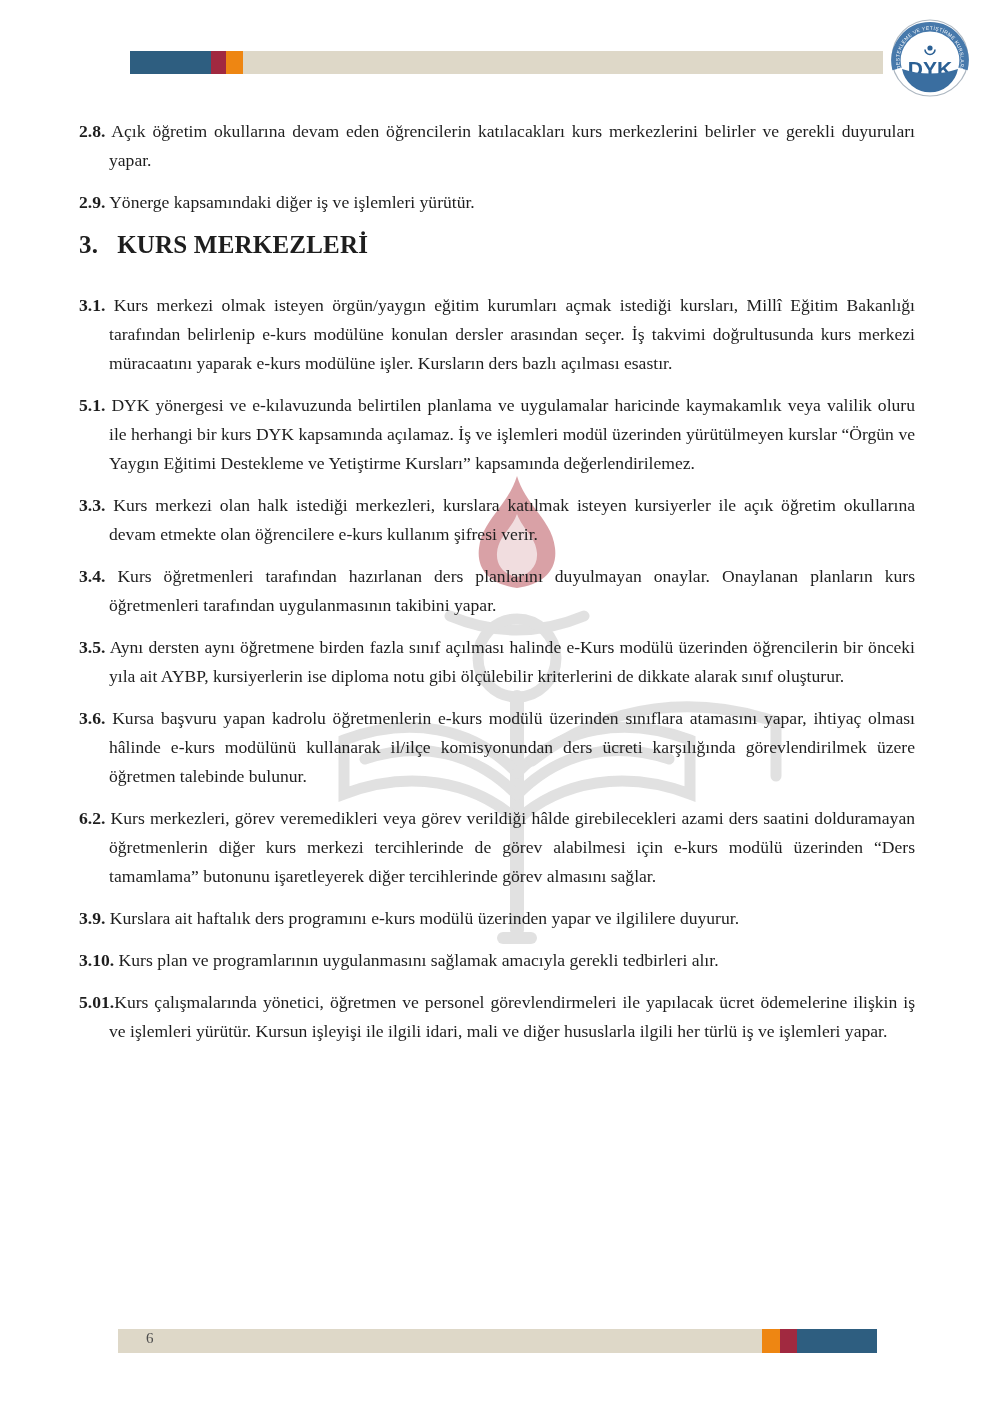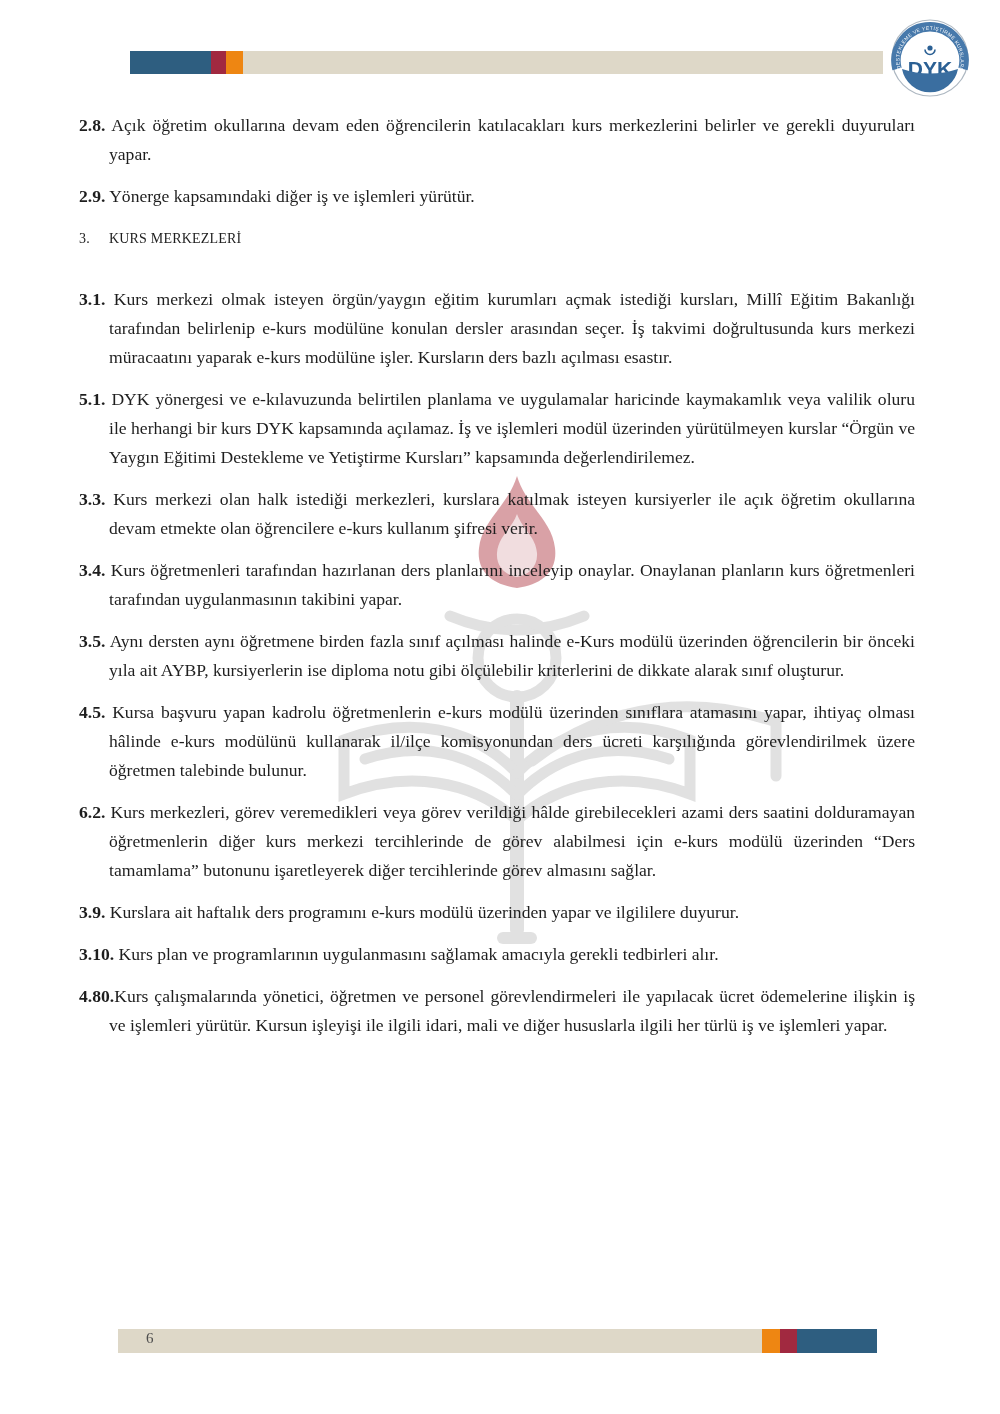--- a/index.html
+++ b/index.html
@@ -19,27 +19,27 @@
   .hdr-beige{left:243px;width:640px;background:#DED8C8;}
   .logo{position:absolute;left:891px;top:19px;width:78px;height:78px;}
   
   .watermark{position:absolute;left:320px;top:468px;width:480px;height:520px;pointer-events:none;}
   
   .content{
     position:absolute;left:79px;right:85px;top:109px;
     font-size:17.6px;line-height:29px;
   }
   .item{
-    margin:2px 0 13px 0;
+    margin:8px 0 13px 0;
     padding-left:30px;text-indent:-30px;
     text-align:justify;
   }
   .item .num{font-weight:bold;}
   .heading{
-    font-size:14px;font-weight:normal;
+    font-size:25px;font-weight:bold;
     margin:10px 0 32px 0;padding:0;
     letter-spacing:.2px;
   }
   .heading .hnum{margin-right:19px;}
   
   .ftr-seg{position:absolute;height:24px;top:1329px;}
   .ftr-beige{left:118px;width:644px;background:#DED8C8;}
   .ftr-orange{left:762px;width:18px;background:#EE8612;}
   .ftr-red{left:780px;width:17px;background:#A12940;}
   .ftr-blue{left:797px;width:80px;background:#2E5E80;}
@@ -113,34 +113,34 @@
     <p class="item"><b class="num">2.9.</b><span> Yönerge kapsamındaki diğer iş ve işlemleri yürütür.</span></p>
 
     <h2 class="heading"><span class="hnum">3.</span><span>KURS MERKEZLERİ</span></h2>
 
     <p class="item"><b class="num">3.1.</b><span> Kurs merkezi olmak isteyen örgün/yaygın eğitim kurumları açmak istediği kursları, Millî Eğitim Bakanlığı tarafından belirlenip e-kurs modülüne konulan dersler arasından seçer. İş takvimi doğrultusunda kurs merkezi müracaatını yaparak e-kurs modülüne işler. Kursların ders bazlı açılması esastır.</span></p>
 
     <p class="item"><b class="num">5.1.</b><span> DYK yönergesi ve e-kılavuzunda belirtilen planlama ve uygulamalar haricinde kaymakamlık veya valilik oluru ile herhangi bir kurs DYK kapsamında açılamaz. İş ve işlemleri modül üzerinden yürütülmeyen kurslar “Örgün ve Yaygın Eğitimi Destekleme ve Yetiştirme Kursları” kapsamında değerlendirilemez.</span></p>
 
     <p class="item"><b class="num">3.3.</b><span> Kurs merkezi olan halk istediği merkezleri, kurslara katılmak isteyen kursiyerler ile açık öğretim okullarına devam etmekte olan öğrencilere e-kurs kullanım şifresi verir.</span></p>
 
-    <p class="item"><b class="num">3.4.</b><span> Kurs öğretmenleri tarafından hazırlanan ders planlarını inceleyip onaylar. Onaylanan planların kurs öğretmenleri tarafından uygulanmasının takibini yapar.</span></p>
+    <p class="item"><b class="num">3.4.</b><span> Kurs öğretmenleri tarafından hazırlanan ders planlarını duyulmayan onaylar. Onaylanan planların kurs öğretmenleri tarafından uygulanmasının takibini yapar.</span></p>
 
     <p class="item"><b class="num">3.5.</b><span> Aynı dersten aynı öğretmene birden fazla sınıf açılması halinde e-Kurs modülü üzerinden öğrencilerin bir önceki yıla ait AYBP,  kursiyerlerin ise diploma notu gibi ölçülebilir kriterlerini de dikkate alarak sınıf oluşturur.</span></p>
 
-    <p class="item"><b class="num">4.5.</b><span> Kursa başvuru yapan kadrolu öğretmenlerin e-kurs modülü üzerinden sınıflara atamasını yapar, ihtiyaç olması hâlinde e-kurs modülünü kullanarak il/ilçe komisyonundan ders ücreti karşılığında görevlendirilmek üzere öğretmen talebinde bulunur.</span></p>
+    <p class="item"><b class="num">3.6.</b><span> Kursa başvuru yapan kadrolu öğretmenlerin e-kurs modülü üzerinden sınıflara atamasını yapar, ihtiyaç olması hâlinde e-kurs modülünü kullanarak il/ilçe komisyonundan ders ücreti karşılığında görevlendirilmek üzere öğretmen talebinde bulunur.</span></p>
 
     <p class="item"><b class="num">6.2.</b><span> Kurs merkezleri, görev veremedikleri veya görev verildiği hâlde girebilecekleri azami ders saatini dolduramayan öğretmenlerin diğer kurs merkezi tercihlerinde de görev alabilmesi için e-kurs modülü üzerinden “Ders tamamlama” butonunu işaretleyerek diğer tercihlerinde görev almasını sağlar.</span></p>
 
 
     <p class="item"><b class="num">3.9.</b><span> Kurslara ait haftalık ders programını e-kurs modülü üzerinden yapar ve ilgililere duyurur.</span></p>
 
     <p class="item"><b class="num">3.10.</b><span> Kurs plan ve programlarının uygulanmasını sağlamak amacıyla gerekli tedbirleri alır.</span></p>
 
-    <p class="item"><b class="num">4.80.</b><span>Kurs çalışmalarında yönetici, öğretmen ve personel görevlendirmeleri ile yapılacak ücret ödemelerine ilişkin iş ve işlemleri yürütür. Kursun işleyişi ile ilgili idari, mali ve diğer hususlarla ilgili her türlü iş ve işlemleri yapar.</span></p>
+    <p class="item"><b class="num">5.01.</b><span>Kurs çalışmalarında yönetici, öğretmen ve personel görevlendirmeleri ile yapılacak ücret ödemelerine ilişkin iş ve işlemleri yürütür. Kursun işleyişi ile ilgili idari, mali ve diğer hususlarla ilgili her türlü iş ve işlemleri yapar.</span></p>
 
   </main>
 
   <div class="ftr-seg ftr-beige"></div>
   <div class="ftr-seg ftr-orange"></div>
   <div class="ftr-seg ftr-red"></div>
   <div class="ftr-seg ftr-blue"></div>
   <span class="page-num">6</span>
 
 </div>

